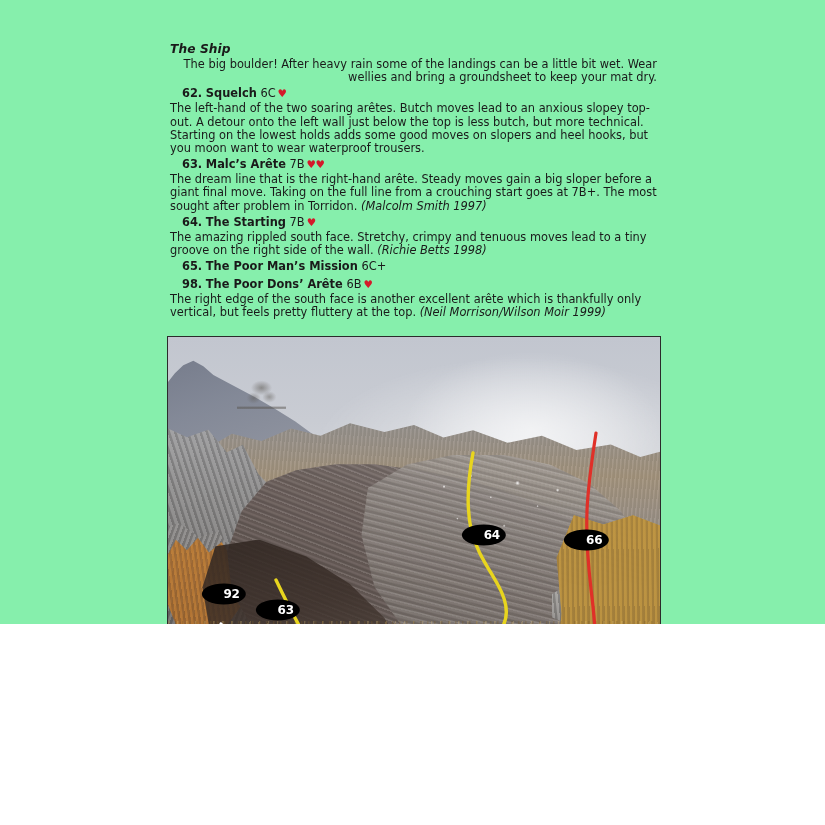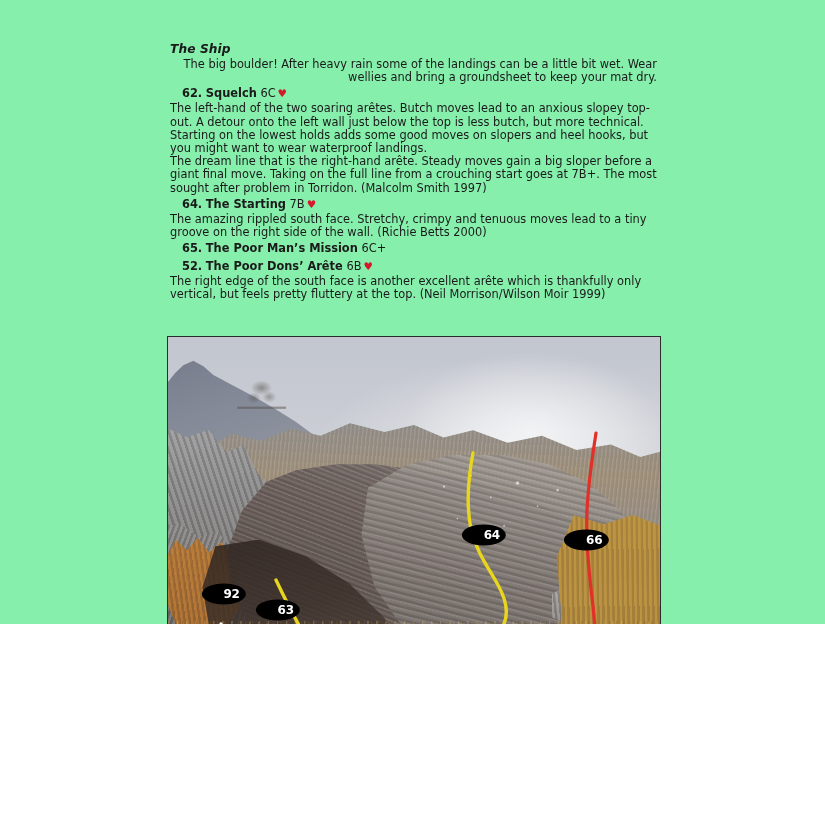--- a/index.html
+++ b/index.html
@@ -65,20 +65,21 @@
     letter-spacing: -0.6px;
     margin-left: 2px;
   }
   .route-desc {
     font-size: 11.4px;
     color: #1a1a1a;
     line-height: 13.2px;
     margin: 0;
   }
   .fa {
+    font-style: italic;
   }
 
   
   #photo-frame {
     position: absolute;
     left: 167px;
     top: 336px;
     width: 494px;
     height: 407px;
     border: 1px solid #2b2b2b;
@@ -294,47 +295,52 @@
     <div class="section-title">The Ship</div>
 
     <p class="intro-para">The big boulder! After heavy rain some of the landings can be a little bit wet. Wear wellies and bring a groundsheet to keep your mat dry.</p>
 
     <div class="route">
       <div class="route-head">
         <span class="route-num-name">62.</span>
         <span class="route-num-name">Squelch</span>
         <span class="route-grade">6C</span><span class="hearts">♥</span>
       </div>
-      <p class="route-desc"><span>The left-hand of the two soaring arêtes. Butch moves lead to an anxious slopey top-out. A detour onto the left wall just below the top is less butch, but more technical. Starting on the lowest holds adds some good moves on slopers and heel hooks, but you might want to wear waterproof landings.</span><span class="fa"></span></p>
-    </div>
-
-    <div class="route">
+      <p class="route-desc"><span>The left-hand of the two soaring arêtes. Butch moves lead to an anxious slopey top-out. A detour onto the left wall just below the top is less butch, but more technical. Starting on the lowest holds adds some good moves on slopers and heel hooks, but you moon want to wear waterproof trousers.</span><span class="fa"></span></p>
+    </div>
+
+    <div class="route">
+      <div class="route-head">
+        <span class="route-num-name">63.</span>
+        <span class="route-num-name">Malc’s Arête</span>
+        <span class="route-grade">7B</span><span class="hearts">♥♥</span>
+      </div>
       <p class="route-desc"><span>The dream line that is the right-hand arête. Steady moves gain a big sloper before a giant final move. Taking on the full line from a crouching start goes at 7B+. The most sought after problem in Torridon.</span> <span class="fa">(Malcolm Smith 1997)</span></p>
     </div>
 
     <div class="route">
       <div class="route-head">
         <span class="route-num-name">64.</span>
         <span class="route-num-name">The Starting</span>
         <span class="route-grade">7B</span><span class="hearts">♥</span>
       </div>
-      <p class="route-desc"><span>The amazing rippled south face. Stretchy, crimpy and tenuous moves lead to a tiny groove on the right side of the wall.</span> <span class="fa">(Richie Betts 2000)</span></p>
+      <p class="route-desc"><span>The amazing rippled south face. Stretchy, crimpy and tenuous moves lead to a tiny groove on the right side of the wall.</span> <span class="fa">(Richie Betts 1998)</span></p>
     </div>
 
     <div class="route">
       <div class="route-head">
         <span class="route-num-name">65.</span>
         <span class="route-num-name">The Poor Man’s Mission</span>
         <span class="route-grade">6C+</span><span class="hearts"></span>
       </div>
     </div>
 
     <div class="route">
       <div class="route-head">
-        <span class="route-num-name">52.</span>
+        <span class="route-num-name">98.</span>
         <span class="route-num-name">The Poor Dons’ Arête</span>
         <span class="route-grade">6B</span><span class="hearts">♥</span>
       </div>
       <p class="route-desc"><span>The right edge of the south face is another excellent arête which is thankfully only vertical, but feels pretty fluttery at the top.</span> <span class="fa">(Neil Morrison/Wilson Moir 1999)</span></p>
     </div>
 
   </div>
 
   <div id="photo-frame">
     <div id="photo-inner">

